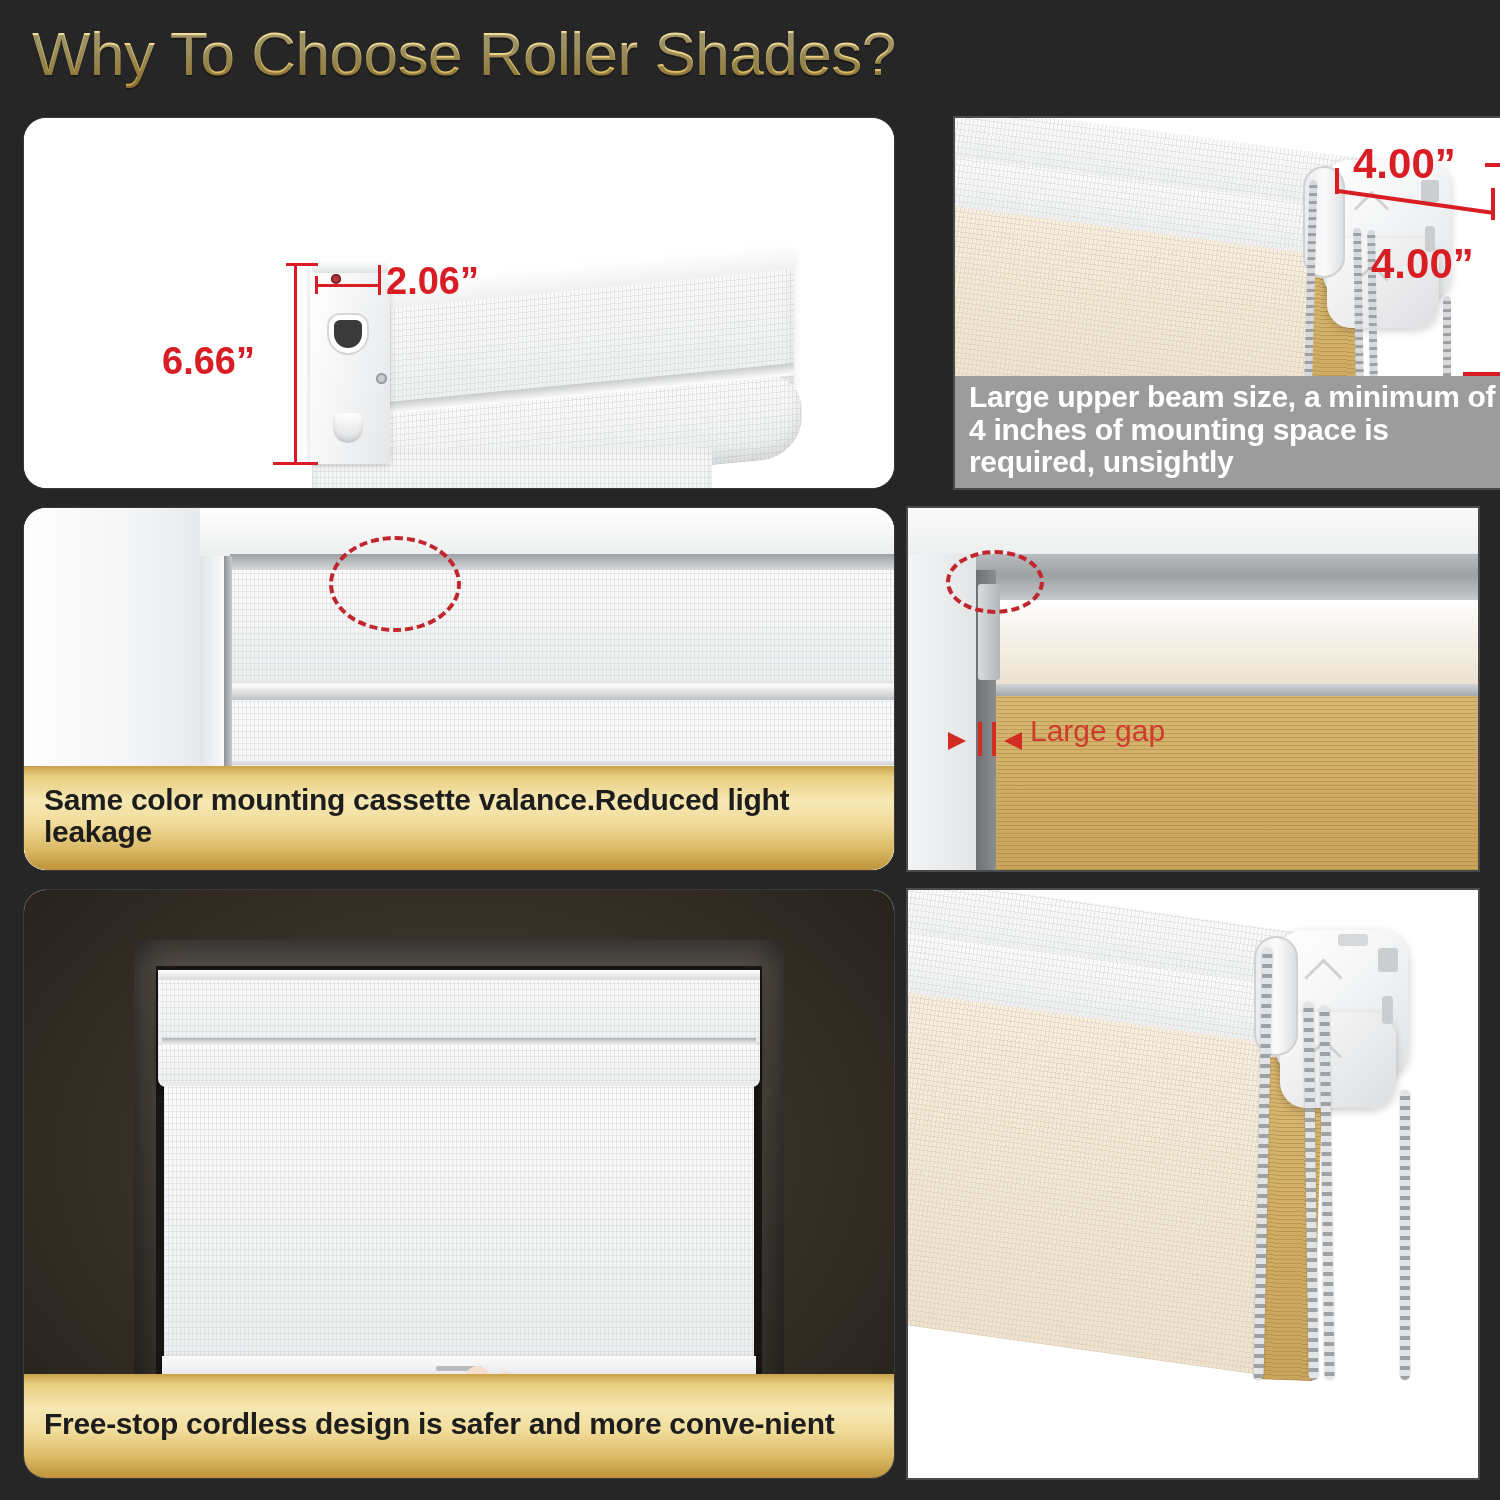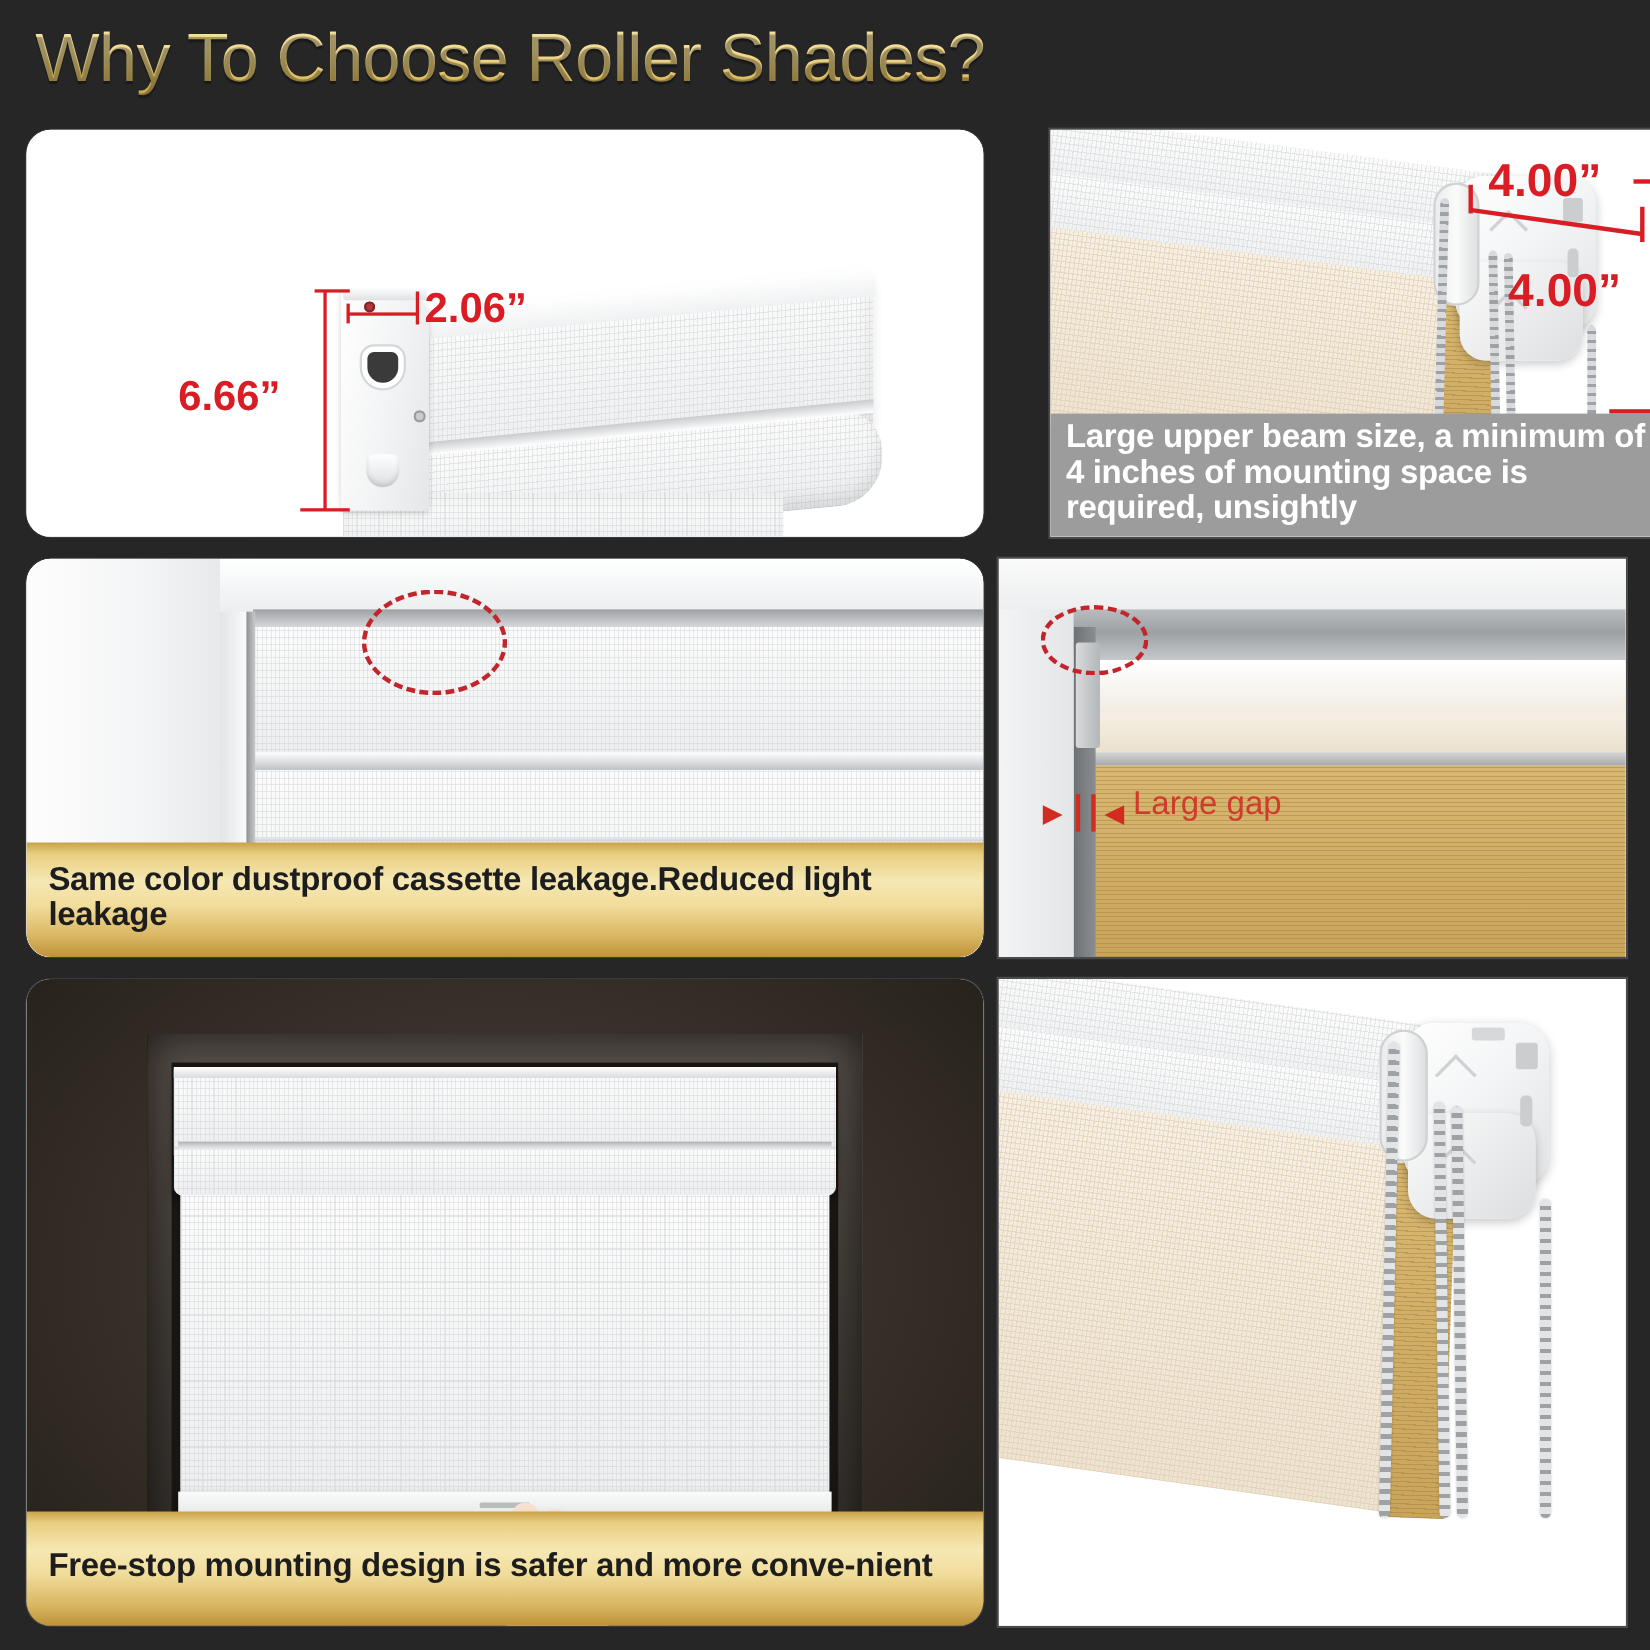--- a/index.html
+++ b/index.html
@@ -278,21 +278,21 @@
                 background:linear-gradient(180deg,#e2e4e6,#cdd0d2);"></div>
 
     <div style="position:absolute;left:200px;top:48px;width:8px;height:314px;
                 background:linear-gradient(90deg,#8f9295,#c7c9cb);"></div>
 
     <div class="dash-ellipse" style="left:305px;top:28px;width:124px;height:88px;"></div>
 
   </div>
 
   <div class="caption gold" style="height:104px;">
-    <div class="caption-text">Same color dustproof cassette leakage.Reduced light leakage</div>
+    <div class="caption-text">Same color mounting cassette valance.Reduced light leakage</div>
   </div>
 </div>
 
 <div class="panel bad" style="left:908px;top:508px;width:570px;height:362px;">
   <div class="stage" style="background:linear-gradient(180deg,#f2f3f4,#e6e8e9);">
 
     <div style="position:absolute;left:0;top:0;width:100%;height:48px;
                 background:linear-gradient(180deg,#fafafa,#eceeef);"></div>
 
     <div style="position:absolute;left:62px;top:46px;width:508px;height:52px;
@@ -382,21 +382,21 @@
                 box-shadow:0 3px 10px rgba(0,0,0,.3);"></div>
     <div style="position:absolute;left:442px;top:476px;width:26px;height:52px;
                 background:linear-gradient(180deg,#f8e2d2,#e8c4a8);
                 border-radius:13px;transform:rotate(-6deg);"></div>
     <div style="position:absolute;left:468px;top:482px;width:24px;height:44px;
                 background:linear-gradient(180deg,#f6dfce,#e3bd9f);
                 border-radius:12px;transform:rotate(4deg);"></div>
   </div>
 
   <div class="caption gold" style="height:104px;">
-    <div class="caption-text">Free-stop mounting design is safer and more conve-nient</div>
+    <div class="caption-text">Free-stop cordless design is safer and more conve-nient</div>
   </div>
 </div>
 
 <div class="panel bad" style="left:908px;top:890px;width:570px;height:588px;">
   <div class="stage" style="background:#ffffff;">
 
     <div class="white-fabric" style="position:absolute;left:-20px;top:44px;width:420px;height:80px;
                 transform:rotate(8deg);transform-origin:right center;
                 box-shadow:inset 0 -8px 14px rgba(0,0,0,.08);"></div>
 

